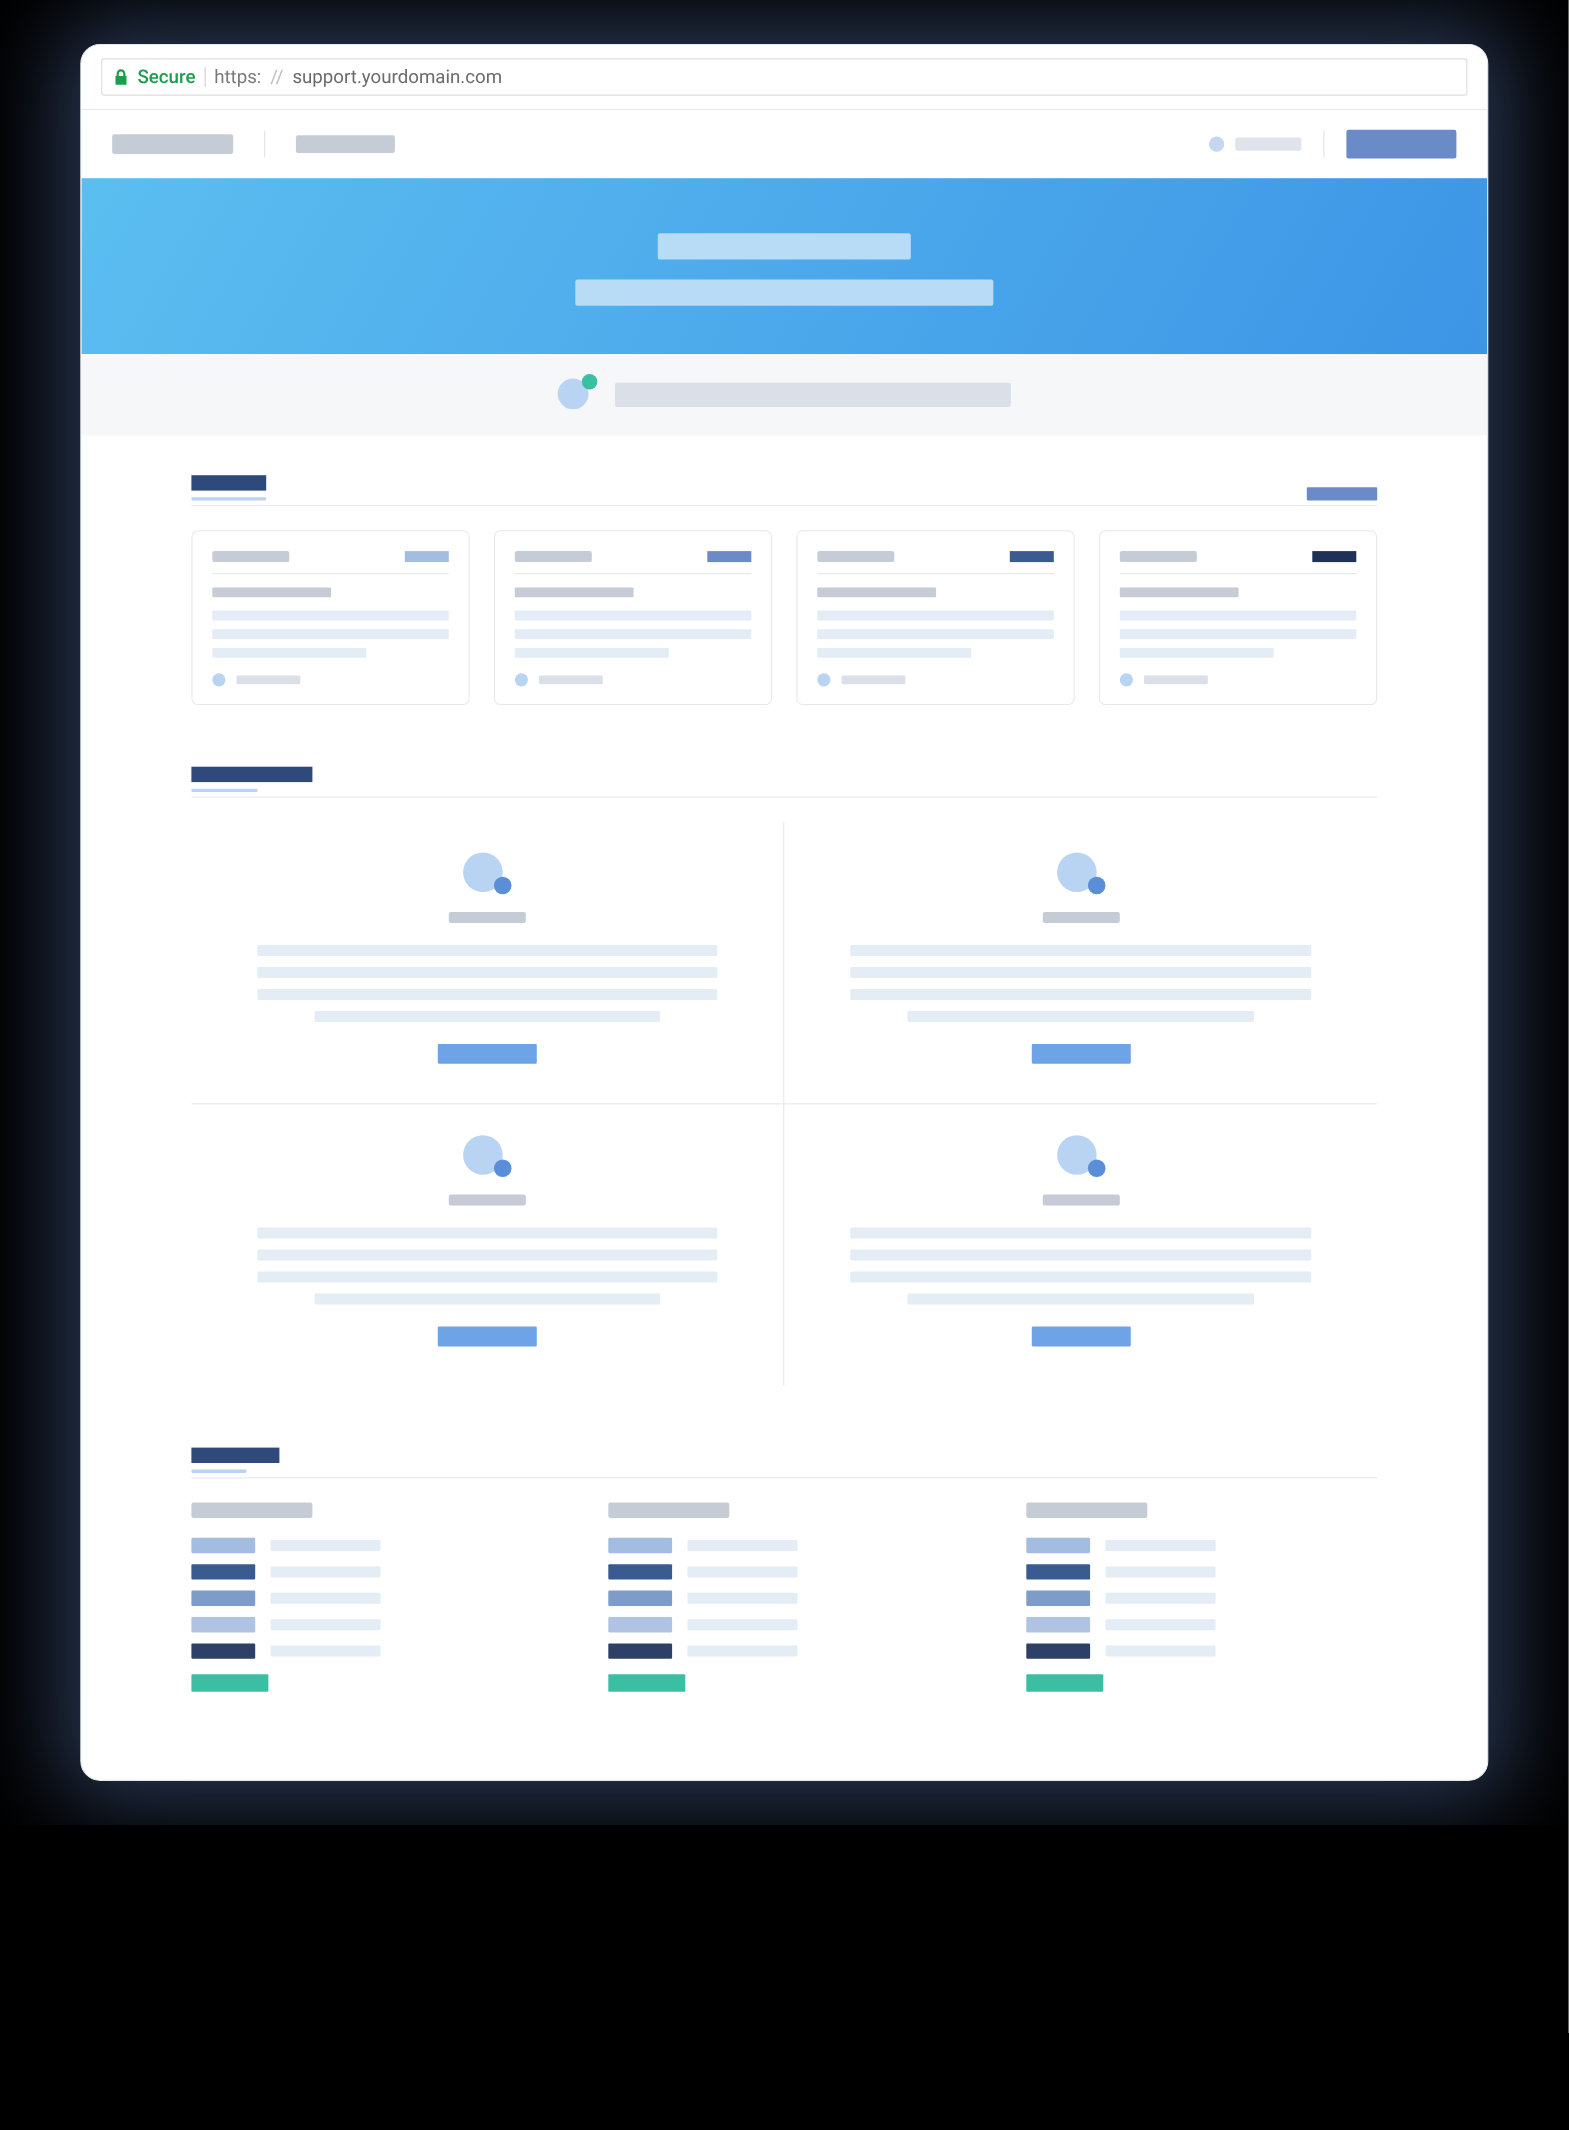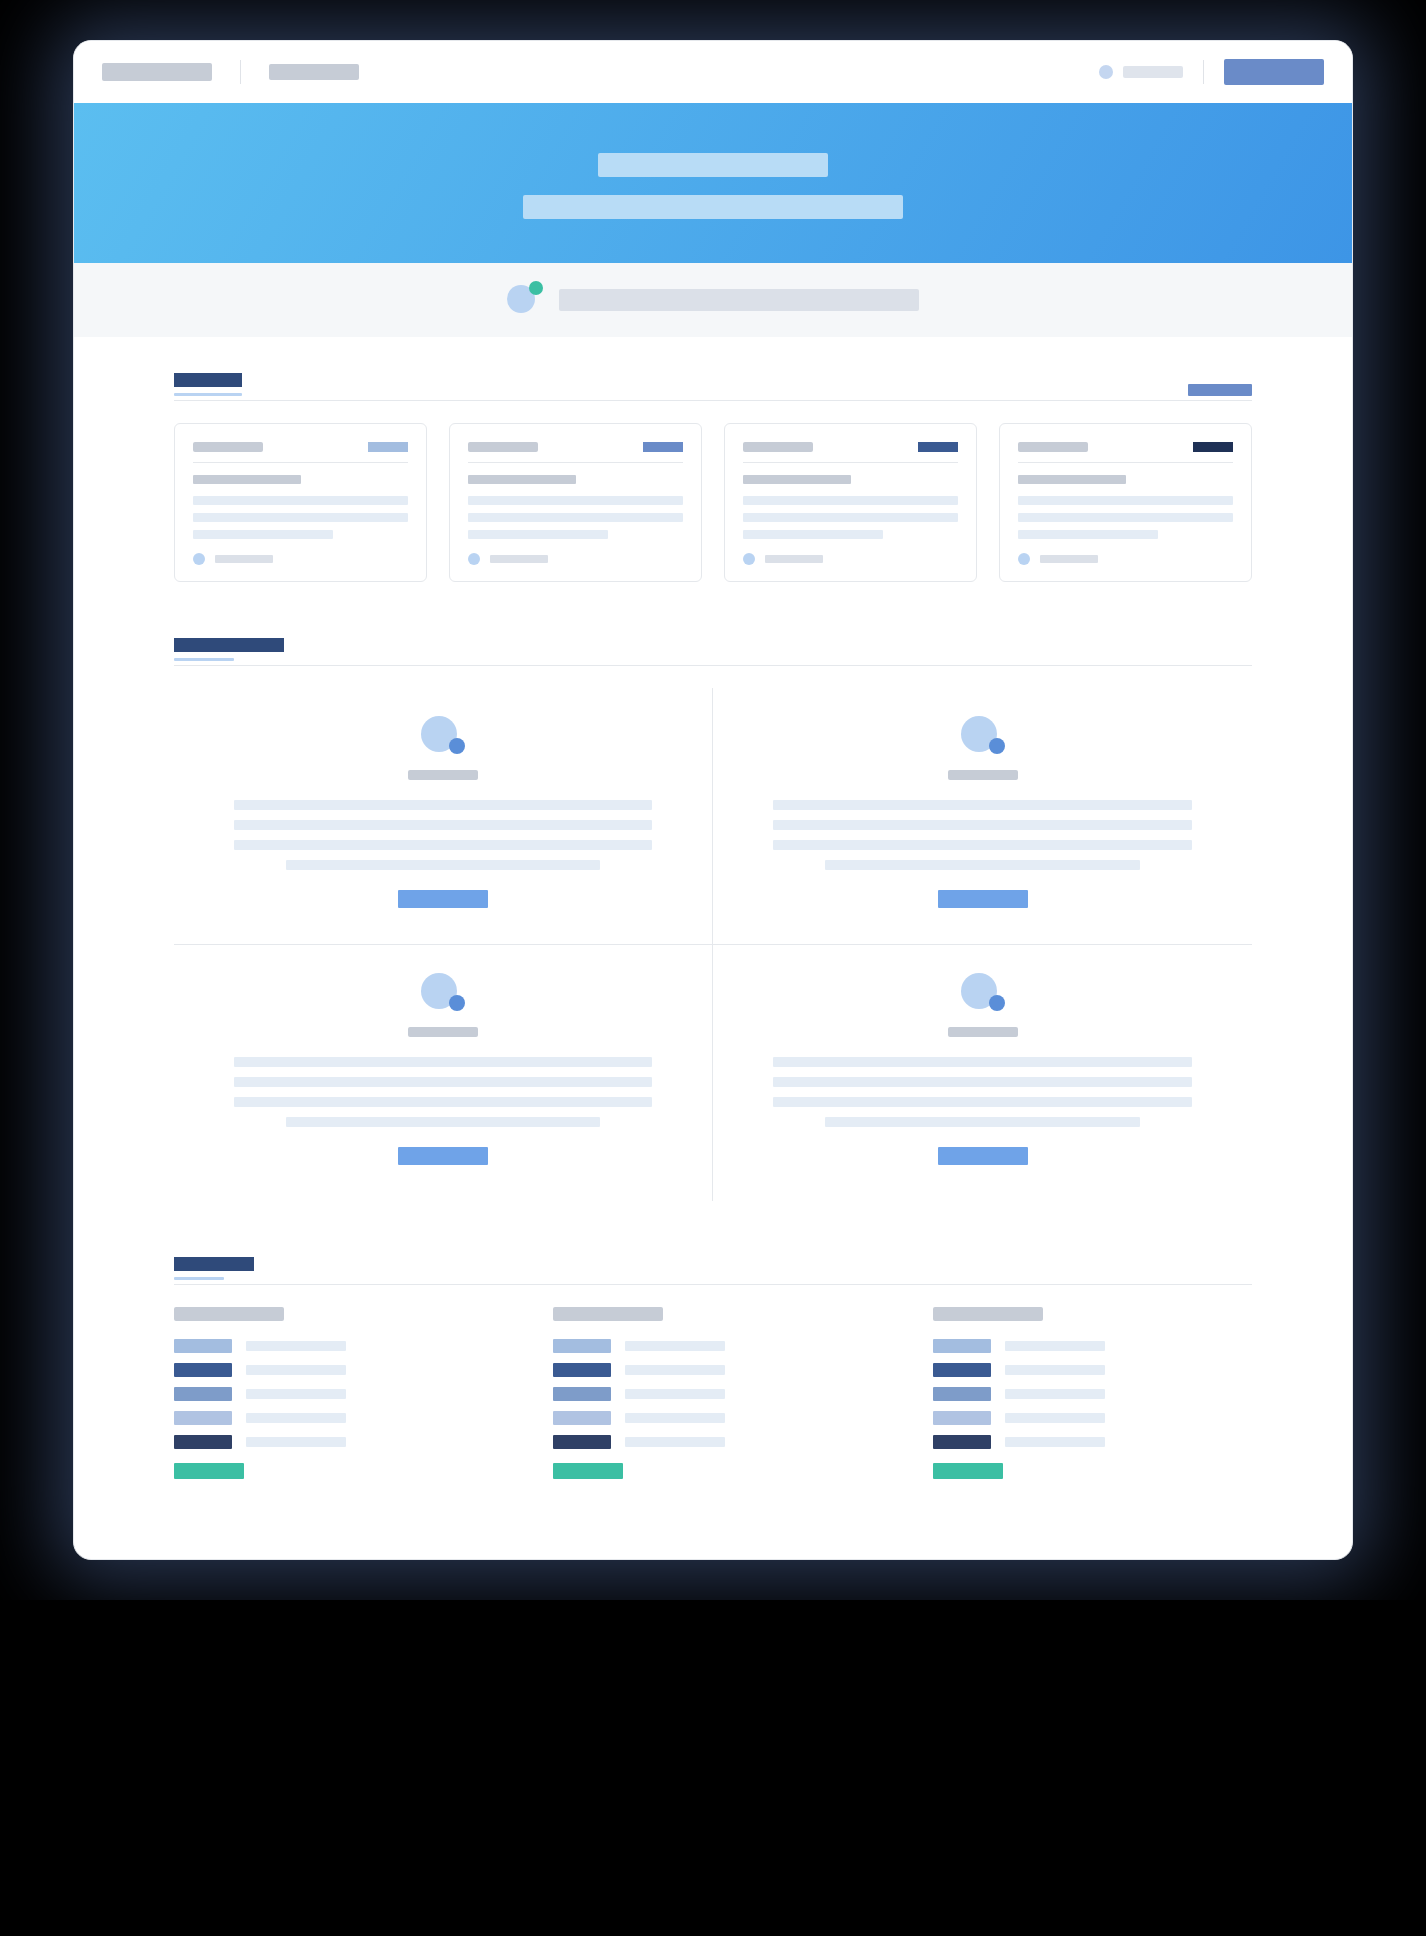--- a/index.html
+++ b/index.html
@@ -129,20 +129,34 @@
 .tag.c1 { background:#3a5a92; }
 .tag.c2 { background:#7e9cc9; }
 .tag.c3 { background:#b0c3e2; }
 .tag.c4 { background:#2f4066; }
 </style>
 </head>
 <body>
 
 <div class="window">
 
+  <div class="url-bar">
+    <div class="url-box">
+      <span class="lock-icon">
+        <svg width="14" height="16" viewBox="0 0 14 16">
+            <path fill="#1a9e4b" d="M11 7V5a4 4 0 10-8 0v2H2v8h10V7h-1zM5 5a2 2 0 114 0v2H5V5z"></path>
+          </svg>
+      </span>
+      <span class="secure">Secure</span>
+      <span class="divider-v"></span>
+      <span class="proto">https:</span>
+      <span class="slashes">//</span>
+      <span class="domain">support.yourdomain.com</span>
+    </div>
+  </div>
 
   <div class="topnav">
     <div class="topnav-left">
       <div class="ph logo-ph"></div>
       <div class="nav-sep"></div>
       <div class="ph nav-ph"></div>
     </div>
     <div class="topnav-right">
       <div class="user-chip">
         <div class="dot"></div>

